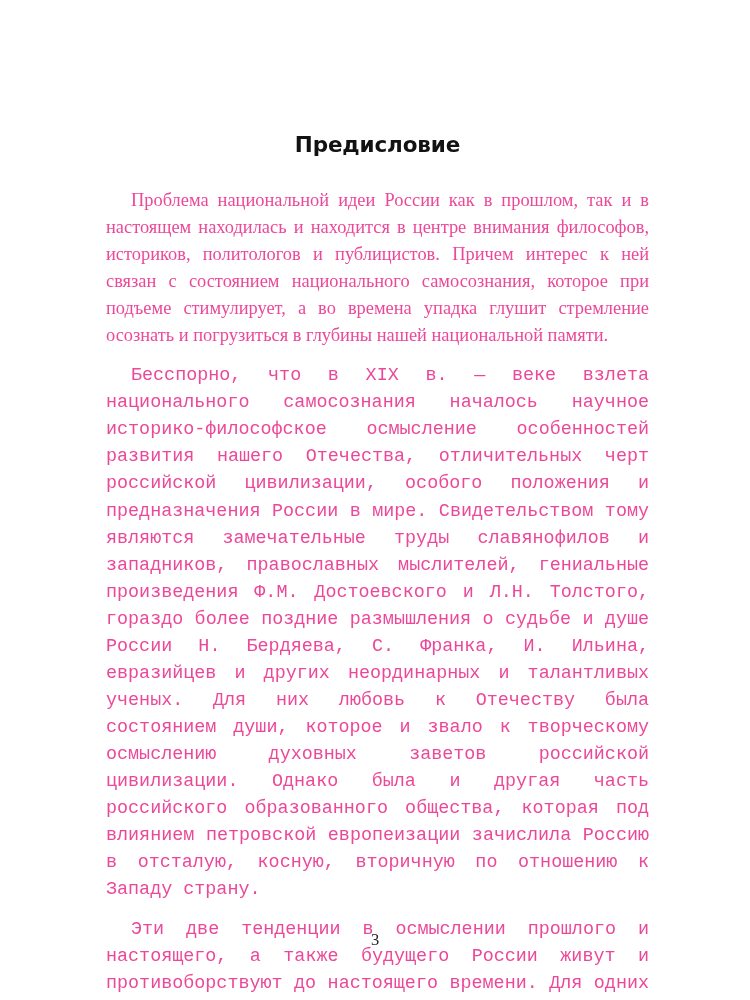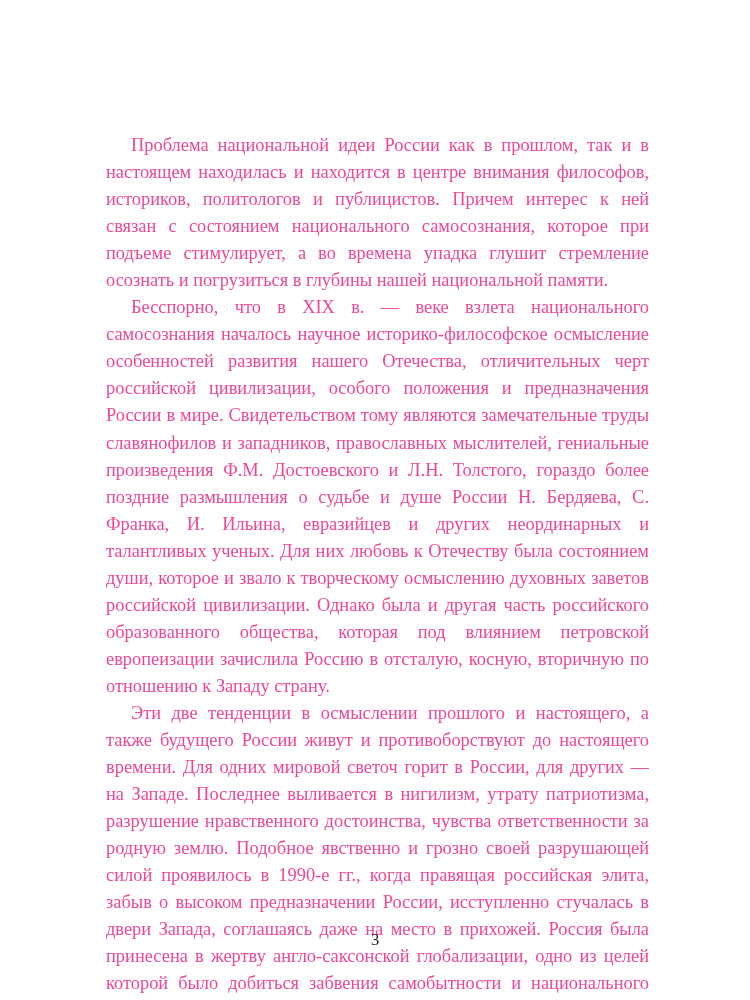--- a/index.html
+++ b/index.html
@@ -53,21 +53,22 @@
     line-height: 27.05px;
     text-align: justify;
     text-justify: inter-word;
     text-indent: 25px;
     color: #ec4899;
     -webkit-font-smoothing: antialiased;
     hyphens: manual;
   }
 
   .body-par + .body-par {
-    margin-top: 0;
+    margin-top: 13px;
+    font-family: Liberation Mono, monospace;
   }
 
   
   .body-par:last-of-type {
     text-align: justify;
   }
 
   .page-number {
     position: absolute;
     left: 0;
@@ -80,20 +81,21 @@
     font-family: "Liberation Serif", "DejaVu Serif", serif;
   }
 </style>
 </head>
 <body>
 
 <div class="page">
 
   <div class="text-block">
 
+    <h1 class="chapter-title">Предисловие</h1>
 
     <p class="body-par">Проблема национальной идеи России как в прошлом, так и в настоящем находилась и находится в центре внимания филосо­фов, историков, политологов и публицистов. Причем интерес к ней связан с состоянием национального самосознания, которое при подъеме стимулирует, а во времена упадка глушит стремление осознать и погрузиться в глубины нашей национальной памяти.</p>
 
     <p class="body-par">Бесспорно, что в XIX в. — веке взлета национального самосознания началось научное историко-философское осмысление особенностей развития нашего Отечества, отличительных черт российской цивилизации, особого положения и предназначения России в мире. Свидетельством тому являются замечательные труды славянофилов и западников, православных мыслителей, гениальные произведения Ф.М. Достоевского и Л.Н. Толстого, гораздо более поздние размышления о судьбе и душе России Н. Бердяева, С. Франка, И. Ильина, евразийцев и других неординарных и талантливых ученых. Для них любовь к Отечеству была состоянием души, которое и звало к творческому осмыслению духовных заветов российской цивилизации. Однако была и другая часть российского образованного общества, которая под влиянием петровской европеизации зачислила Россию в отсталую, косную, вторичную по отношению к Западу страну.</p>
 
     <p class="body-par">Эти две тенденции в осмыслении прошлого и настоящего, а также будущего России живут и противоборствуют до настоящего времени. Для одних мировой светоч горит в России, для других — на Западе. Последнее выливается в нигилизм, утрату патриотизма, разрушение нравственного достоинства, чувства ответственности за родную землю. Подобное явственно и грозно своей разрушающей силой проявилось в 1990-е гг., когда правящая российская элита, забыв о высоком предназначении России, исступленно стучалась в двери Запада, соглашаясь даже на место в прихожей. Россия была принесена в жертву англо-саксонской глобализации, одно из целей которой было добиться забвения самобытности и национального своеобразия разных стран.</p>
 
   </div>
 
   <div class="page-number">3</div>

